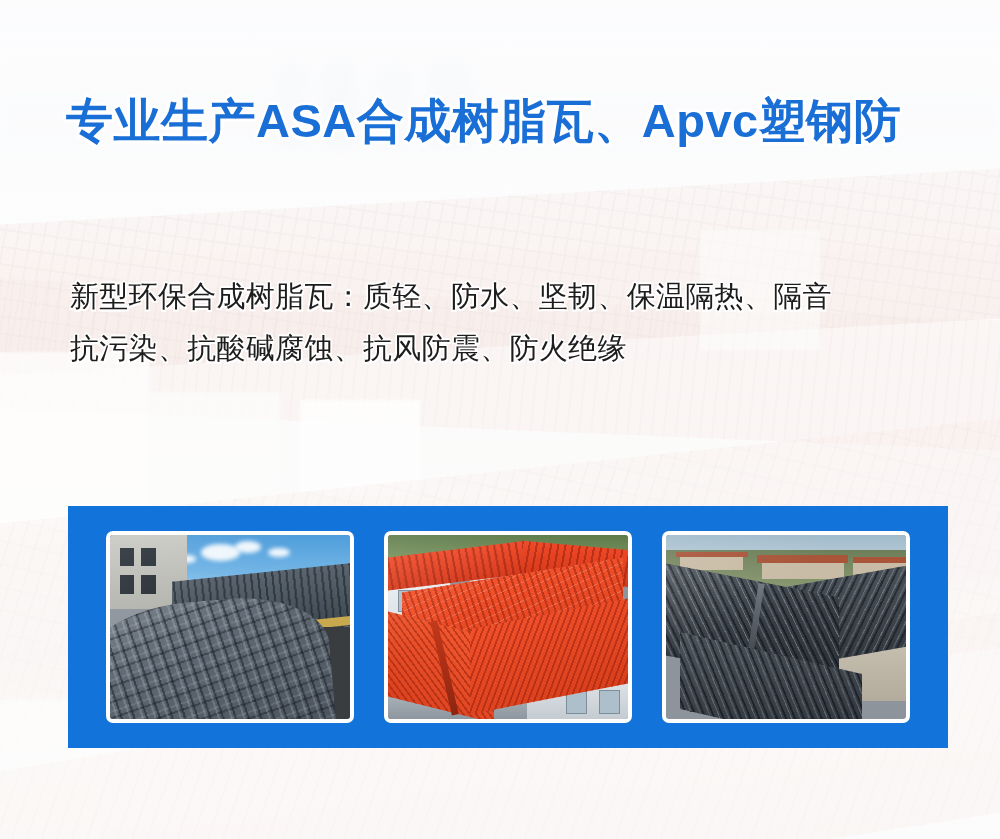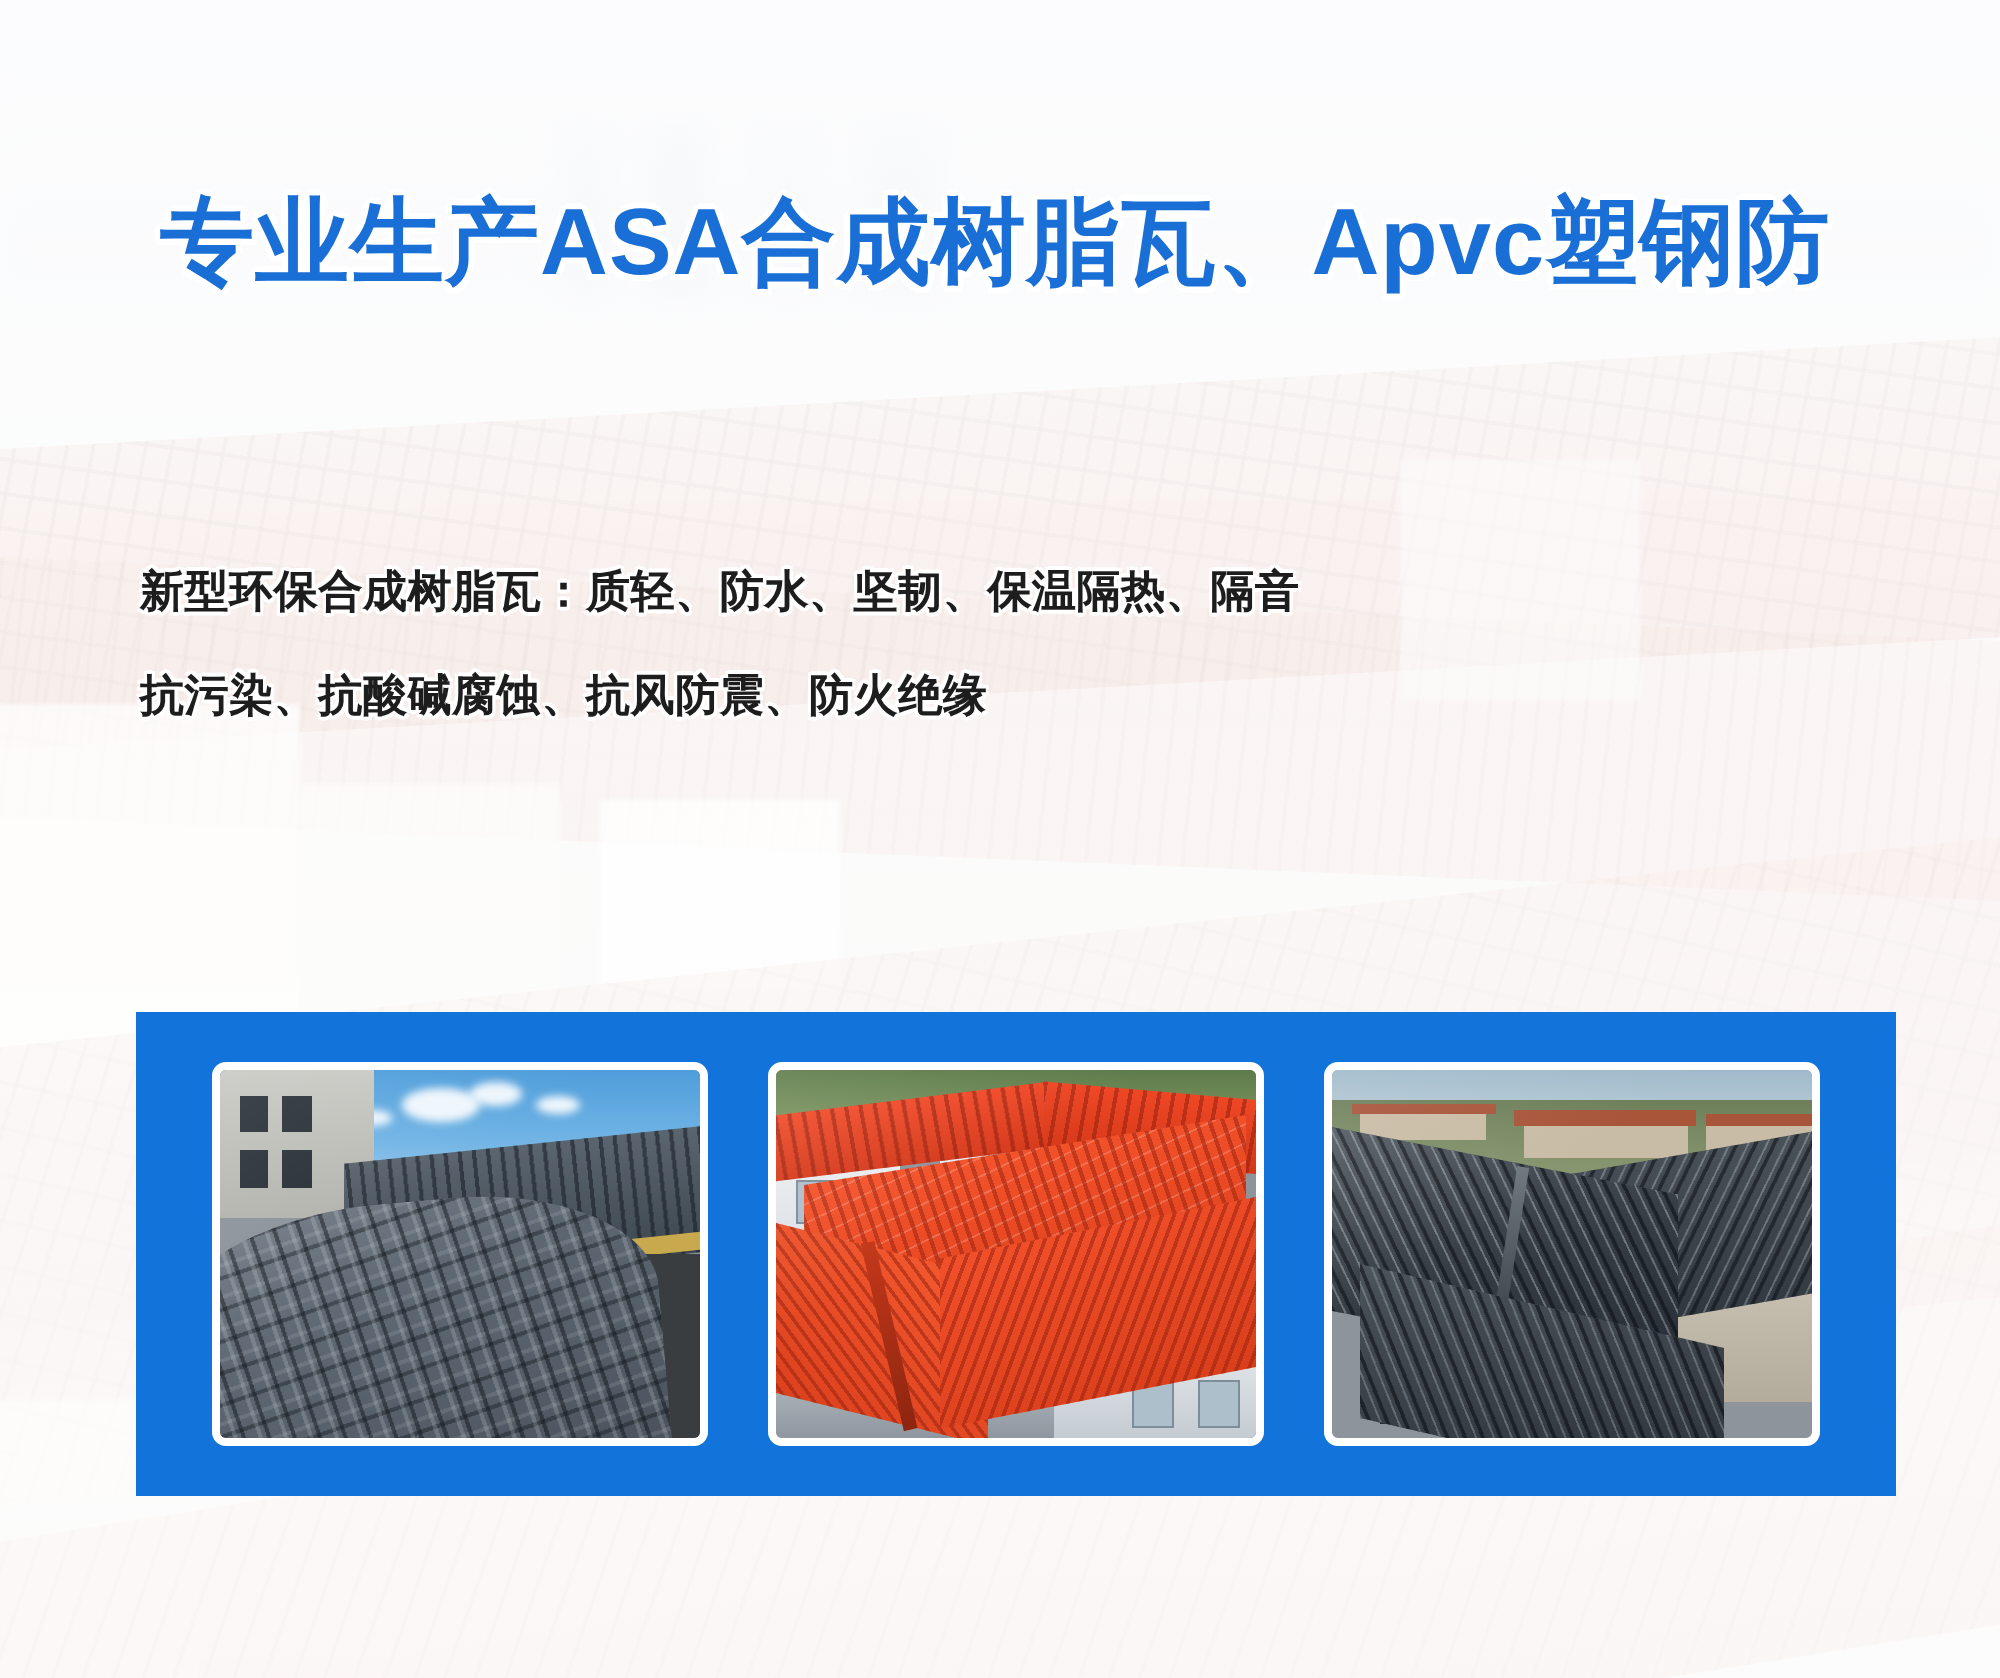--- a/index.html
+++ b/index.html
@@ -94,34 +94,34 @@
                       rgba(255,255,255,.70) 80%,rgba(255,255,255,.66) 100%);
   }
   .bg-wash2{
     position:absolute;inset:0;
     background:linear-gradient(180deg,rgba(250,250,252,.55) 0%,rgba(255,255,255,.25) 30%,rgba(255,255,255,.30) 100%);
   }
 
   
   .content{position:absolute;inset:0;}
 
-  .title-block{position:absolute;left:80px;top:92px;width:880px;}
+  .title-block{position:absolute;left:66px;top:92px;width:880px;}
   .title-line{
     font-size:47px;line-height:58px;font-weight:bold;letter-spacing:.5px;
     color:#1a6fd6;
     white-space:nowrap;
     text-shadow:
       -2px -2px 0 #fff, 2px -2px 0 #fff, -2px 2px 0 #fff, 2px 2px 0 #fff,
       -3px 0 0 #fff, 3px 0 0 #fff, 0 -3px 0 #fff, 0 3px 0 #fff,
       -2px 3px 0 #fff, 2px 3px 0 #fff;
   }
 
   .sub-block{position:absolute;left:70px;top:270px;width:900px;}
   .sub-line{
-    font-size:22px;line-height:52px;font-weight:bold;letter-spacing:.3px;
+    font-size:29px;line-height:52px;font-weight:normal;letter-spacing:.3px;
     color:#1d1d1d;white-space:nowrap;
     text-shadow:
       -1.5px -1.5px 0 #fff, 1.5px -1.5px 0 #fff,
       -1.5px 1.5px 0 #fff, 1.5px 1.5px 0 #fff,
       0 2px 0 #fff, 0 -2px 0 #fff;
   }
 
   
   .gallery{
     position:absolute;left:68px;top:506px;width:880px;height:242px;

